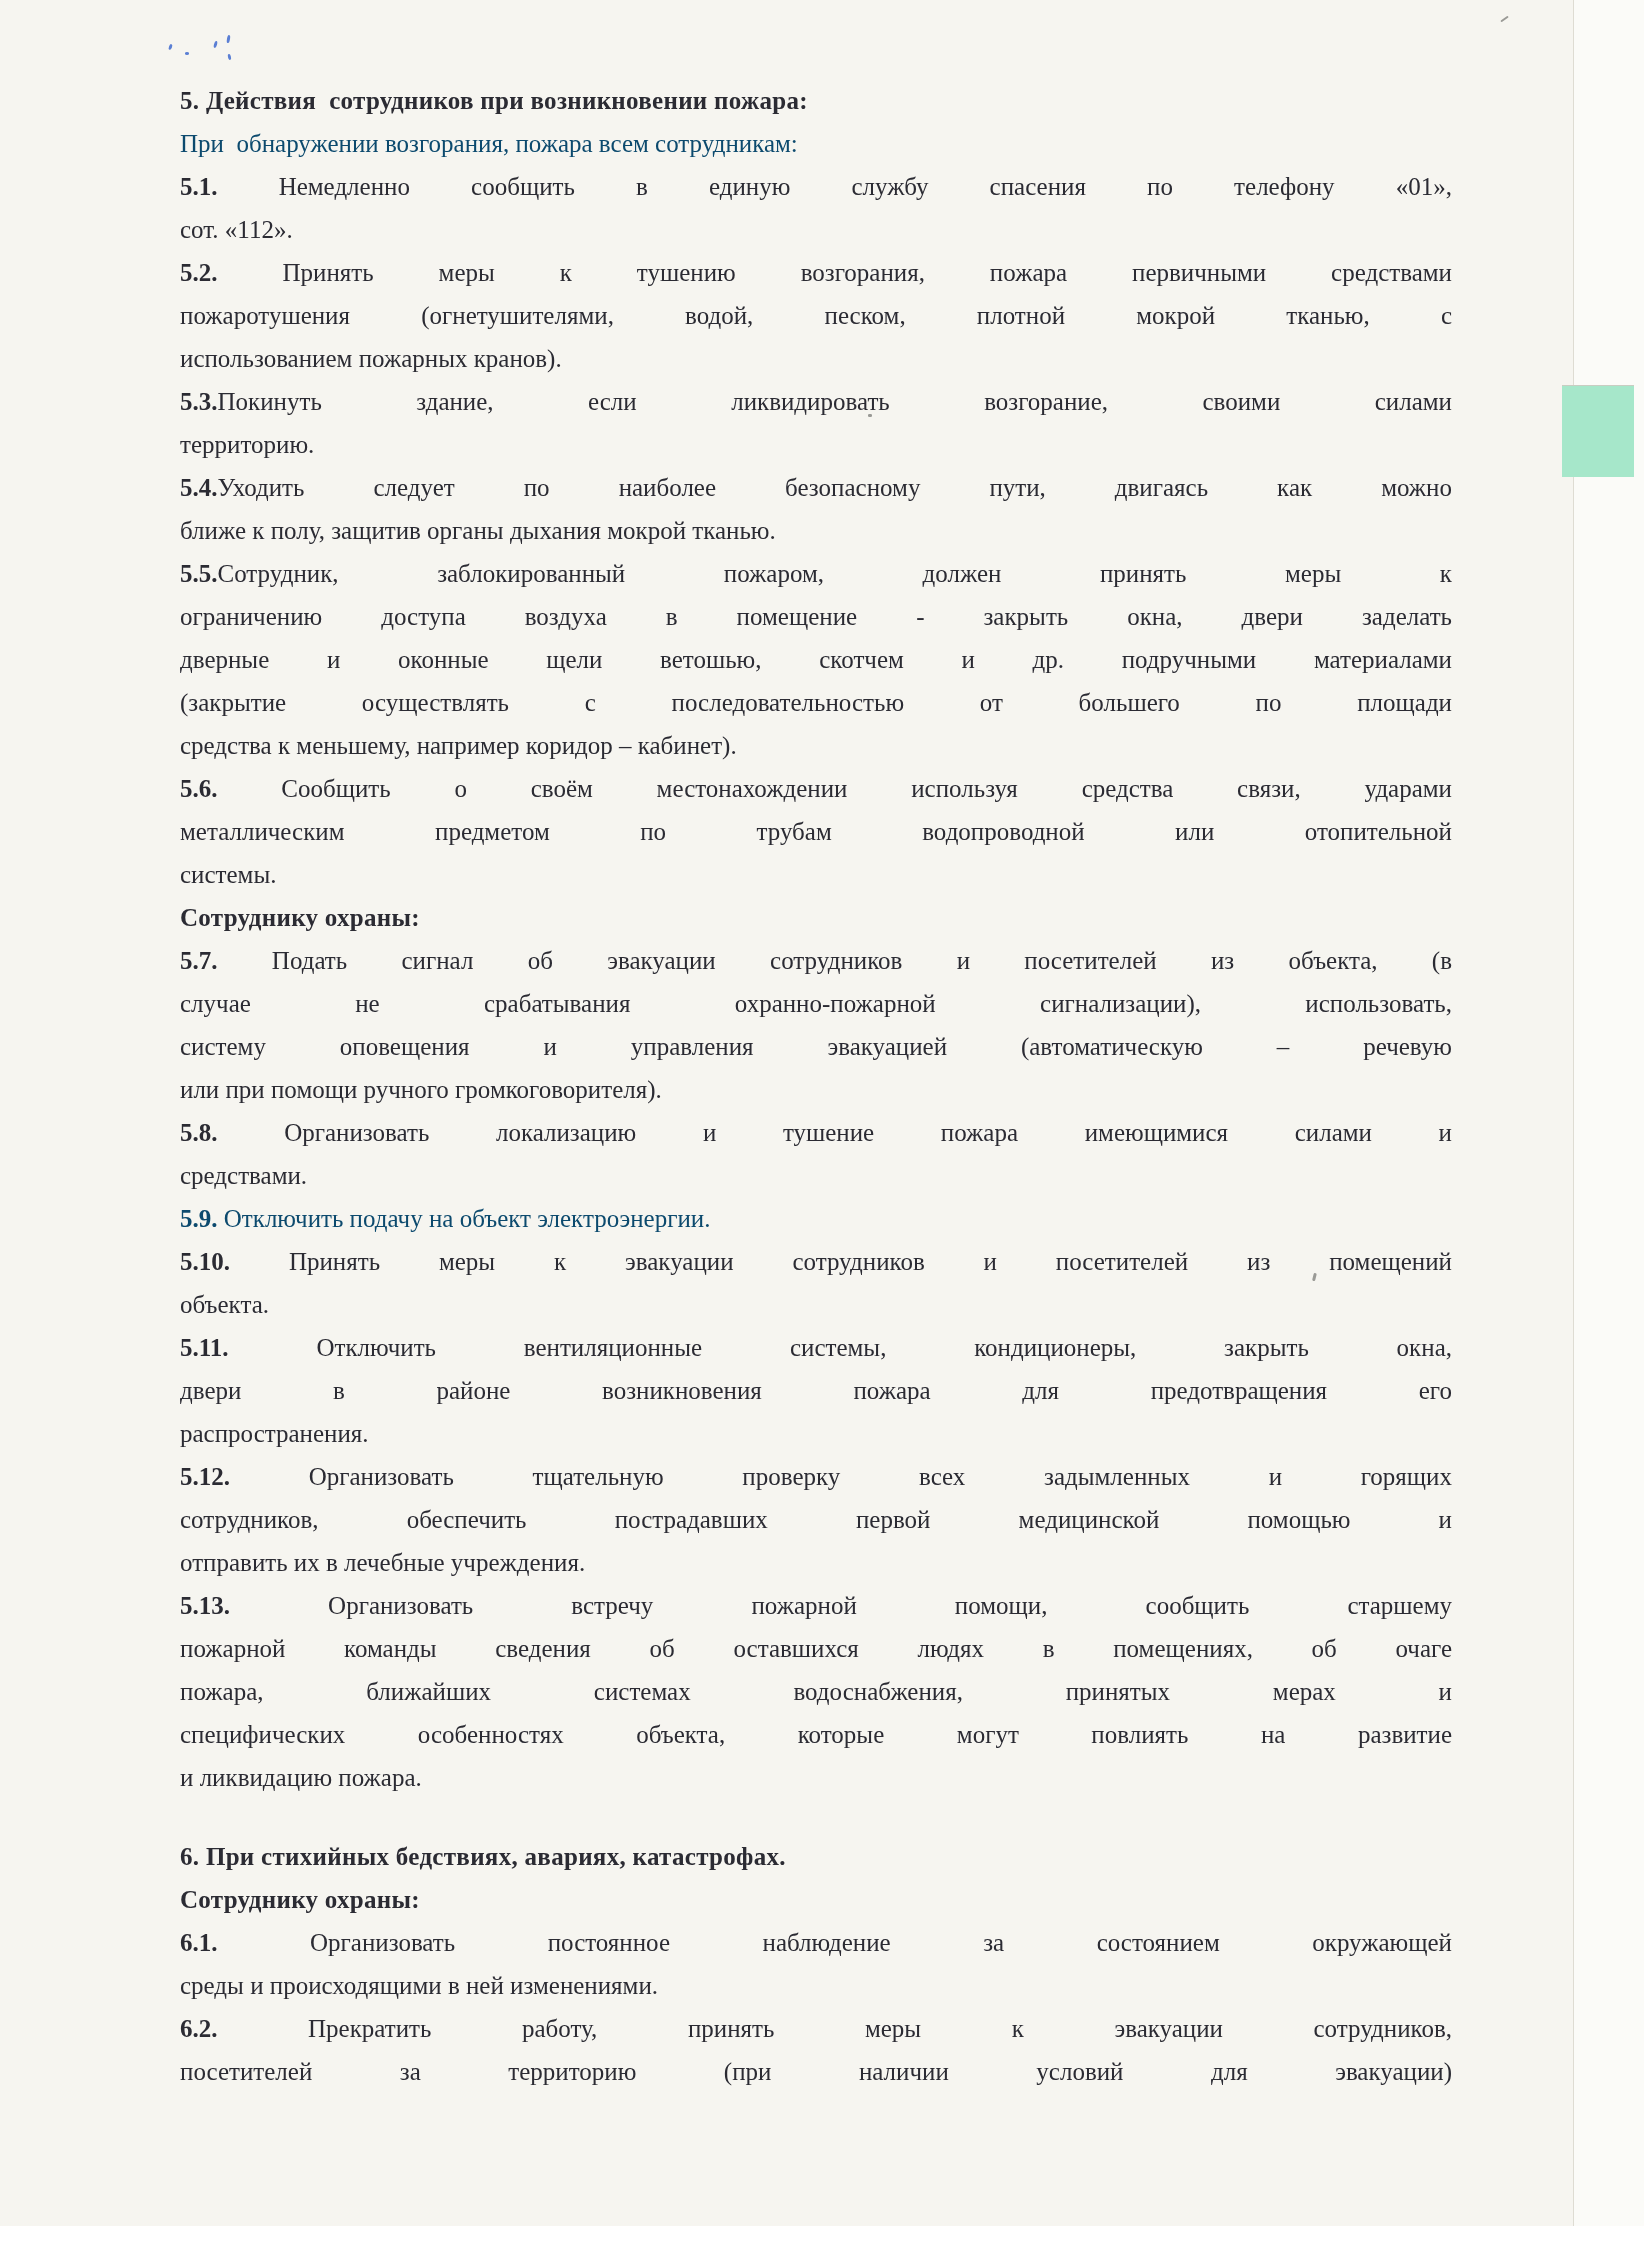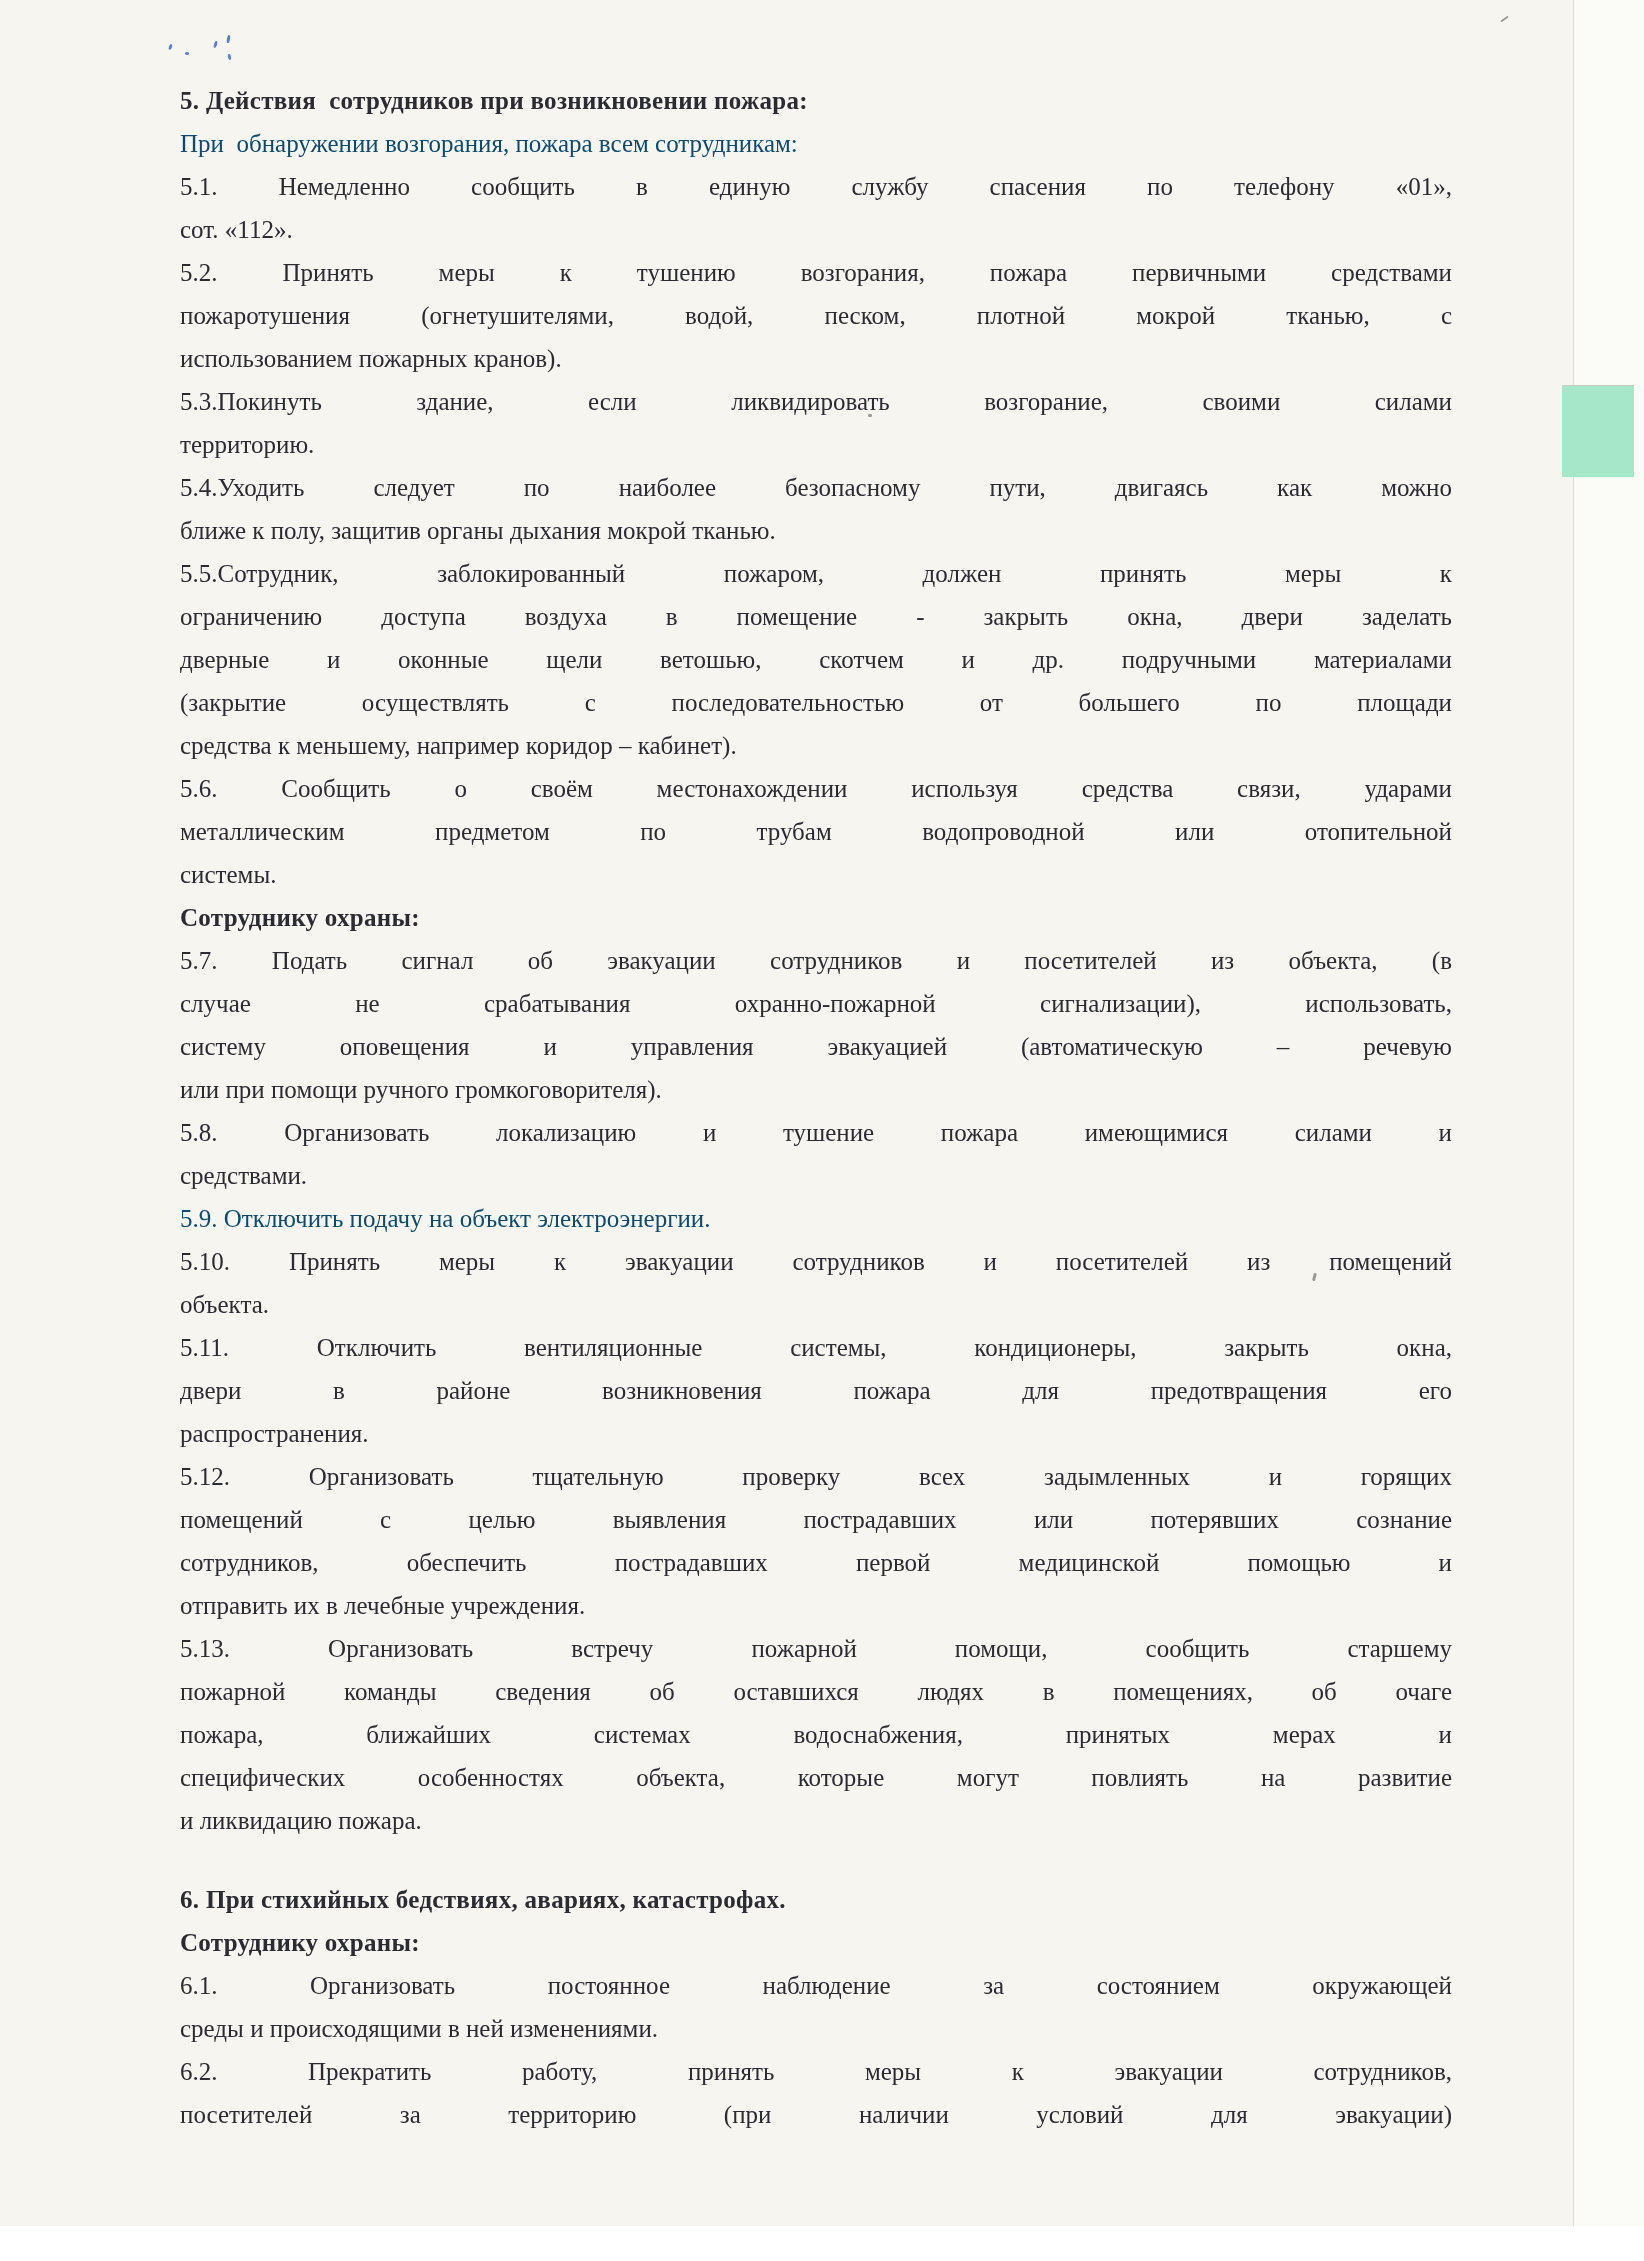--- a/index.html
+++ b/index.html
@@ -32,21 +32,21 @@
     white-space:normal;
     min-height:43px;
   }
   .line.fill{
     text-align:justify;
     text-align-last:justify;
   }
   .line.bold{font-weight:bold;letter-spacing:0.3px;}
   .line.light{color:#0c4a6e;}
   .line.gap{margin-top:36px;}
-  .line b{font-weight:normal;}
+  .line b{font-weight:bold;}
   .ink-speck{
     position:absolute;border-radius:50%;
     background:#5b7fd4;
   }
   .scan-artifact{
     position:absolute;background:#9a9a96;border-radius:1.3px;
   }
 </style>
 </head>
 <body>
@@ -92,21 +92,20 @@
     <div class="line">или при помощи ручного громкоговорителя).</div>
     <div class="line fill"><b>5.8.</b><span> Организовать локализацию и тушение пожара имеющимися силами и</span></div>
     <div class="line">средствами.</div>
     <div class="line light"><b>5.9.</b><span> Отключить подачу на объект электроэнергии.</span></div>
     <div class="line fill"><b>5.10.</b><span> Принять меры к эвакуации сотрудников и посетителей из помещений</span></div>
     <div class="line">объекта.</div>
     <div class="line fill"><b>5.11.</b><span> Отключить вентиляционные системы, кондиционеры, закрыть окна,</span></div>
     <div class="line fill">двери в районе возникновения пожара для предотвращения его</div>
     <div class="line">распространения.</div>
     <div class="line fill"><b>5.12.</b><span> Организовать тщательную проверку всех задымленных и горящих</span></div>
-    <div class="line fill">помещений с целью выявления пострадавших или потерявших сознание</div>
     <div class="line fill">сотрудников, обеспечить пострадавших первой медицинской помощью и</div>
     <div class="line">отправить их в лечебные учреждения.</div>
     <div class="line fill"><b>5.13.</b><span> Организовать встречу пожарной помощи, сообщить старшему</span></div>
     <div class="line fill">пожарной команды сведения об оставшихся людях в помещениях, об очаге</div>
     <div class="line fill">пожара, ближайших системах водоснабжения, принятых мерах и</div>
     <div class="line fill">специфических особенностях объекта, которые могут повлиять на развитие</div>
     <div class="line">и ликвидацию пожара.</div>
     <div class="line bold gap">6. При стихийных бедствиях, авариях, катастрофах.</div>
     <div class="line bold">Сотруднику охраны:</div>
     <div class="line fill"><b>6.1.</b><span> Организовать постоянное наблюдение за состоянием окружающей</span></div>

